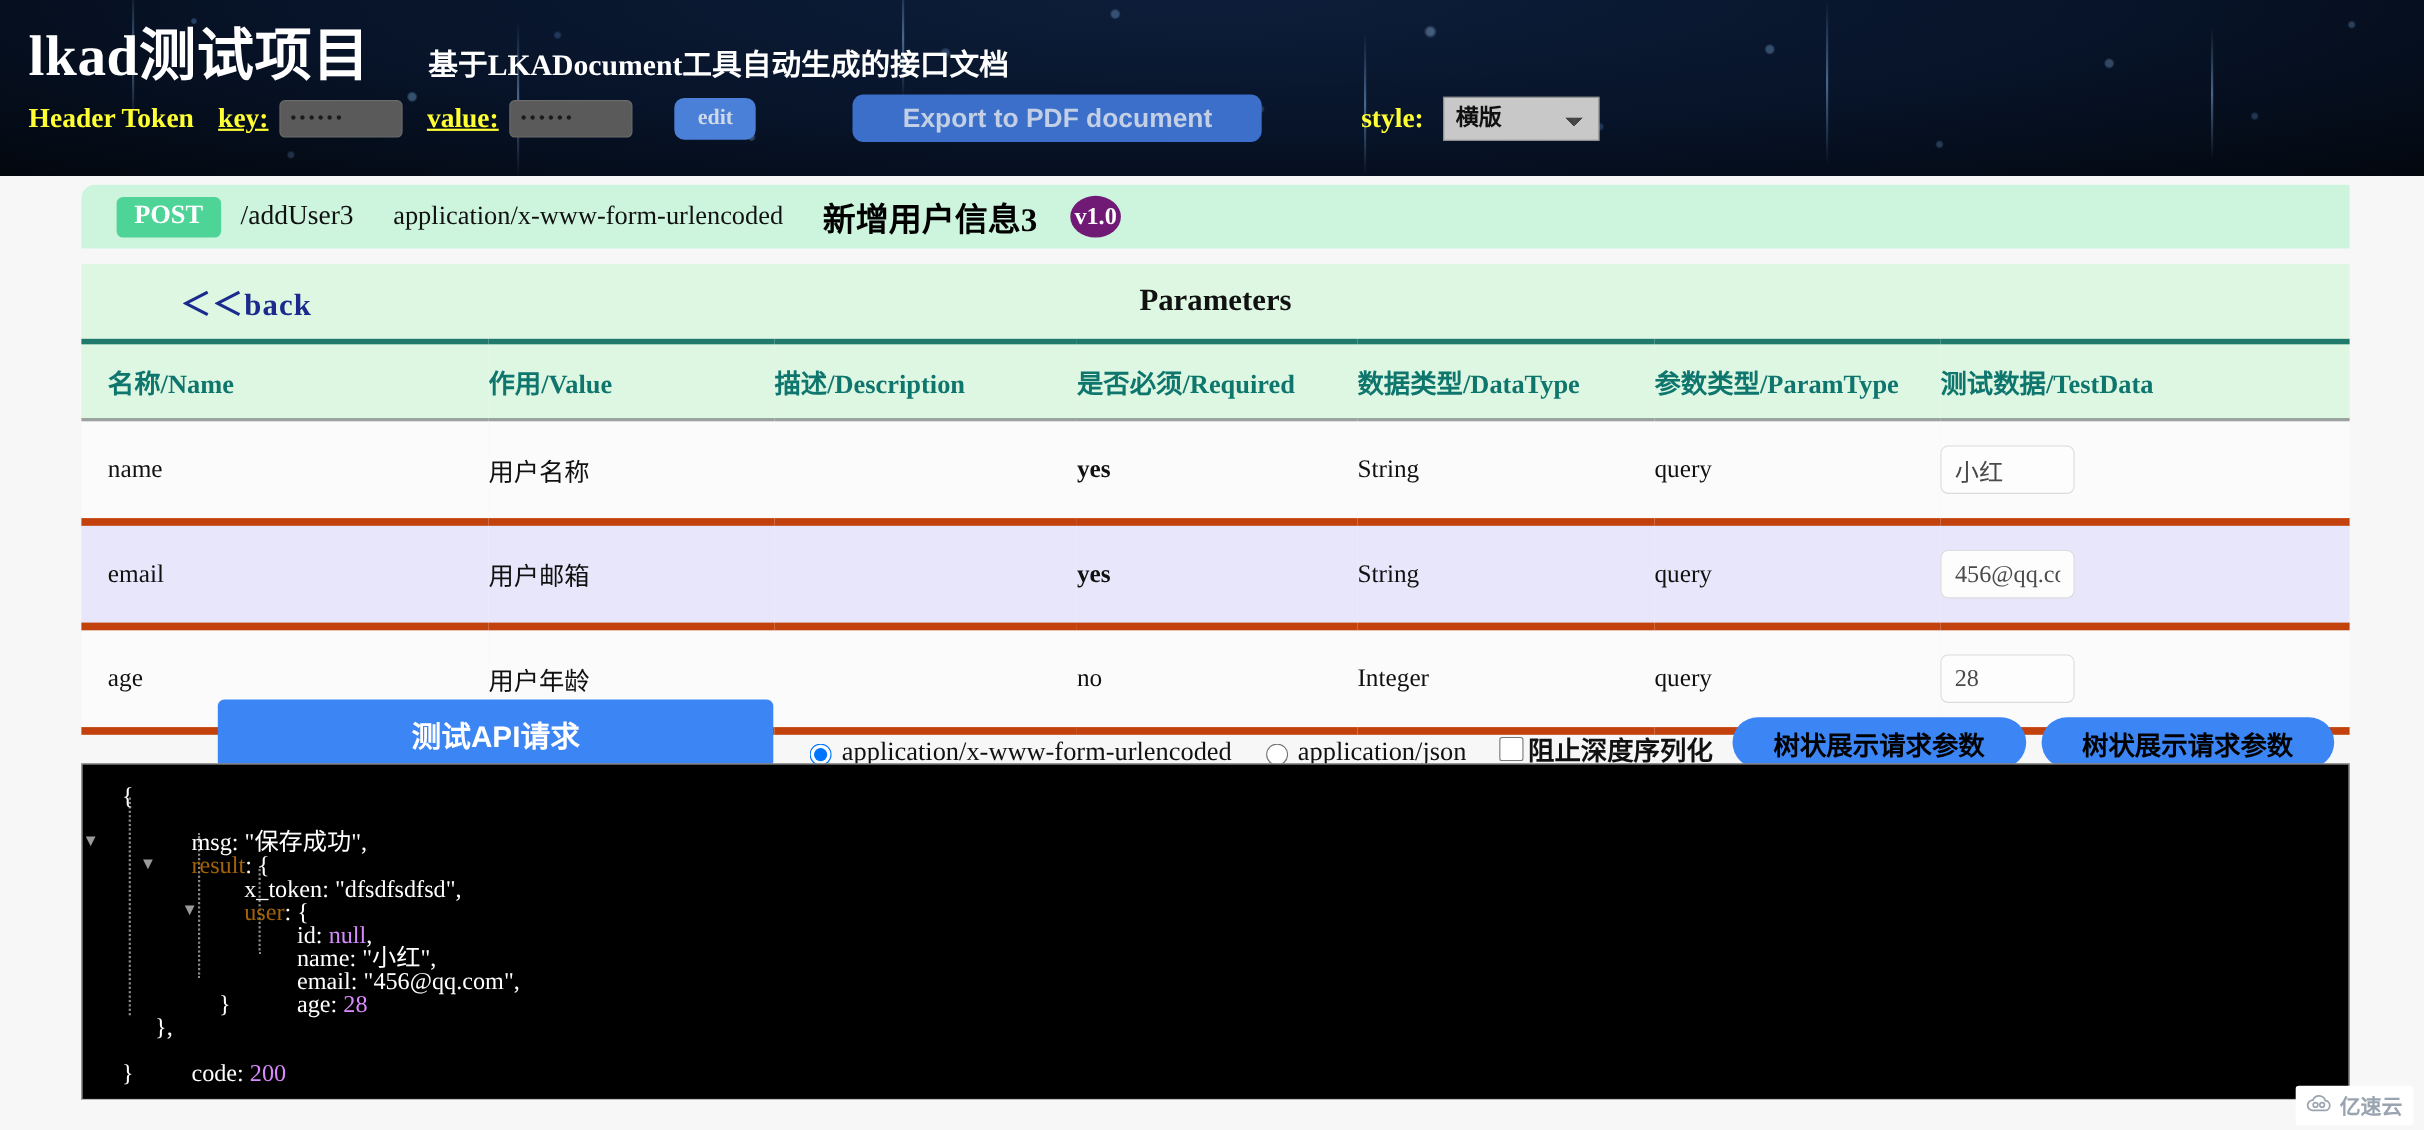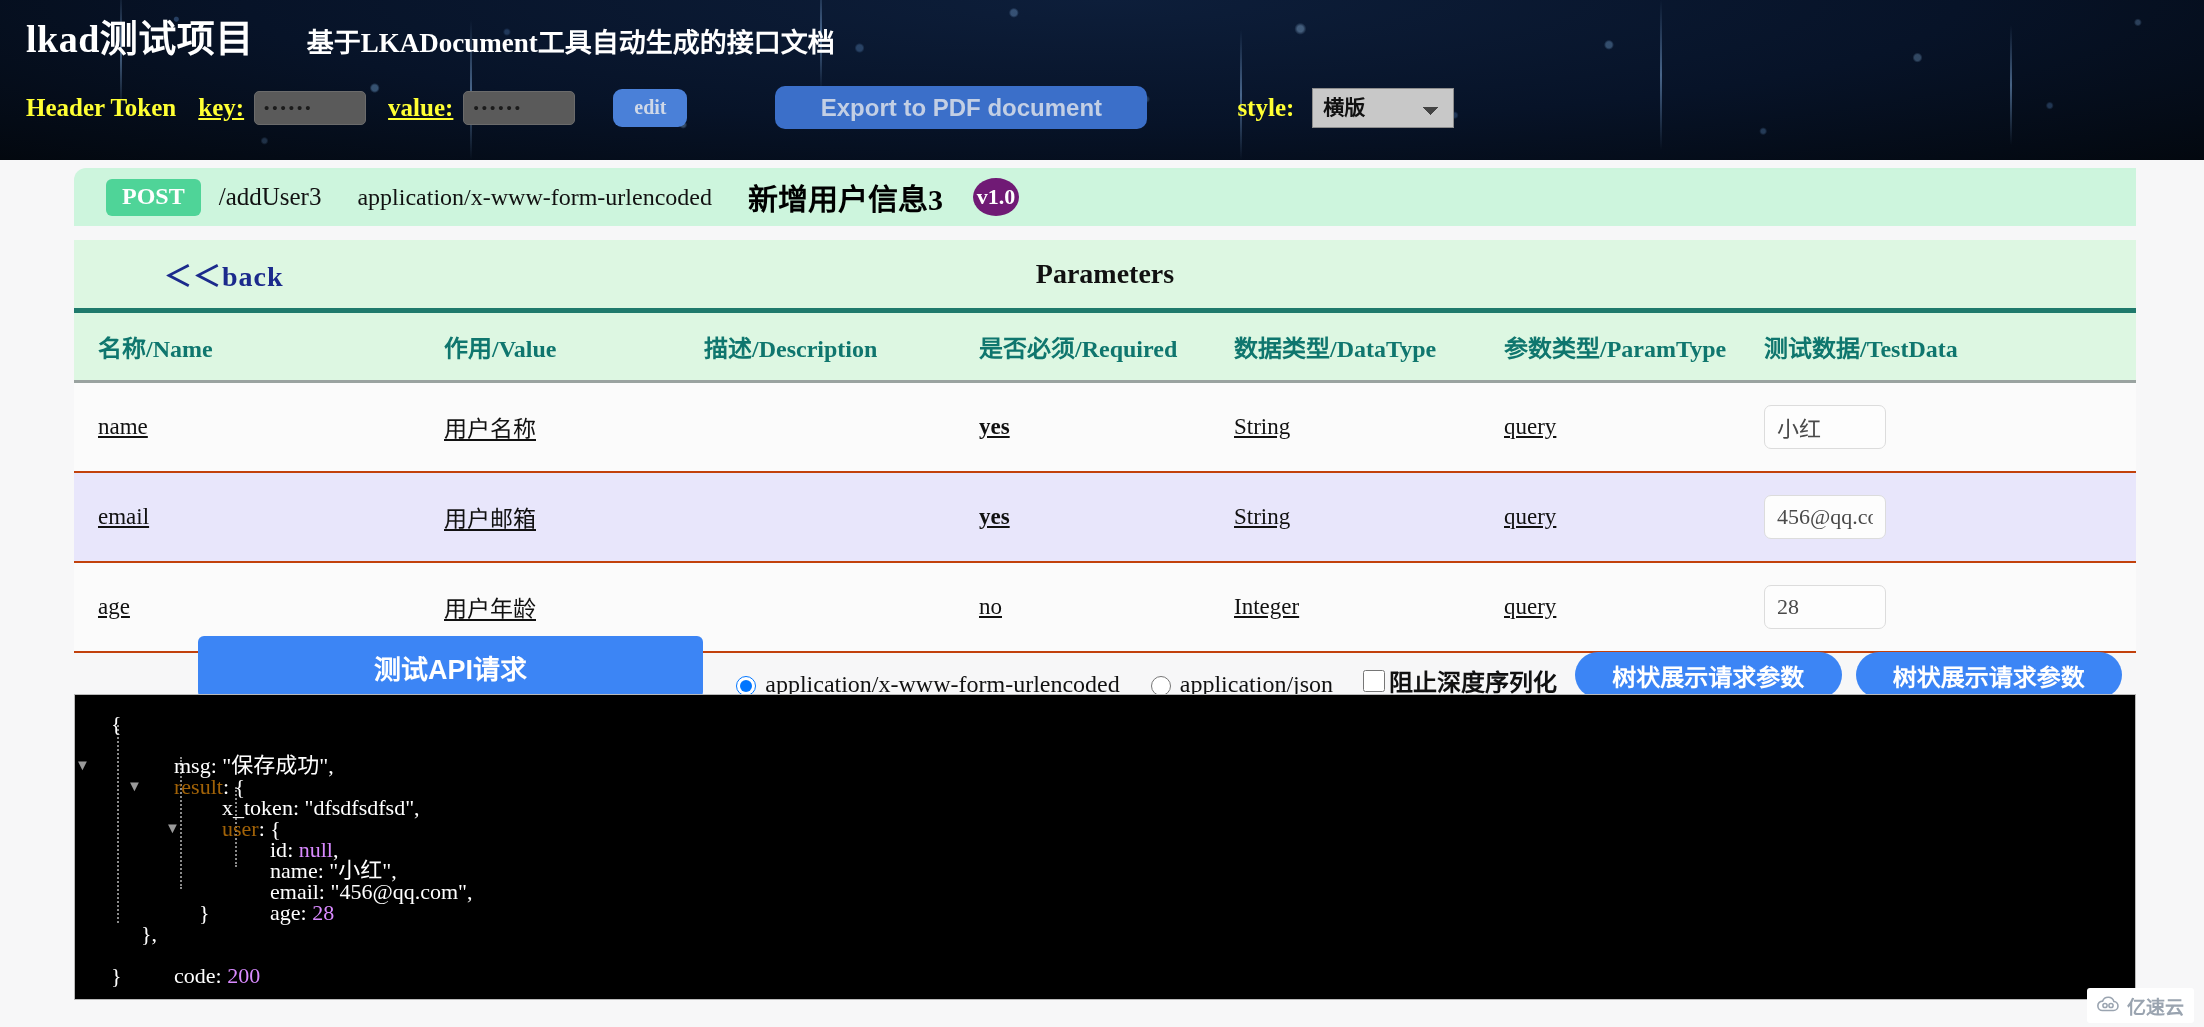--- a/index.html
+++ b/index.html
@@ -47,21 +47,21 @@
   .banner-title-row {
     position: absolute;
     left: 26px; top: 8px;
     display: flex;
     align-items: baseline;
     gap: 22px;
     white-space: nowrap;
   }
   .app-title {
     color: #ffffff;
-    font-size: 38px;
+    font-size: 52px;
     font-weight: bold;
     letter-spacing: 0.5px;
     font-family: Liberation Serif, serif;
   }
   .app-subtitle {
     color: #ffffff;
     font-size: 27px;
     font-weight: bold;
     margin-left: 31px;
   }
@@ -254,24 +254,23 @@
     padding: 16px 0 16px 0;
     border-top: 5px solid #1f7a6c;
     border-bottom: 3px solid #9aa3a0;
     margin-left: 16px;
   }
   .tbl thead th:first-child { padding-left: 24px; }
   .tbl tbody td {
     font-size: 23px;
     color: #111;
     padding: 22px 0;
-    border-bottom: 2px solid #c2410c;
+    border-bottom: 7px solid #c2410c;
     background: #fbfbfb;
     vertical-align: middle;
-    text-decoration: underline;
   }
   .tbl tbody td:first-child { padding-left: 24px; }
   .tbl tbody tr.hl td { background: #e8e6fb; }
   .req-yes { color: #dd0000; font-weight: bold; }
   .req-no  { color: #111; }
   .test-input {
     width: 122px; height: 44px;
     border: 1px solid #dcdcdc;
     border-radius: 7px;
     background: #fdfdfd;
@@ -321,21 +320,21 @@
     font-weight: bold;
     color: #111;
     cursor: pointer;
   }
   .check-wrap input[type=checkbox] { width: 22px; height: 22px; margin-right: 4px; cursor: pointer; }
   .btn-tree {
     width: 272px; height: 46px;
     background: #3c85f5;
     border: none;
     border-radius: 23px;
-    color: #ffffff;
+    color: #000000;
     font-size: 24px;
     font-weight: bold;
     font-family: Liberation Sans, sans-serif;
     cursor: pointer;
   }
   .btn-tree.req { margin-left: 18px; }
   .btn-tree.resp { margin-left: 14px; }
 
   
   .console {

